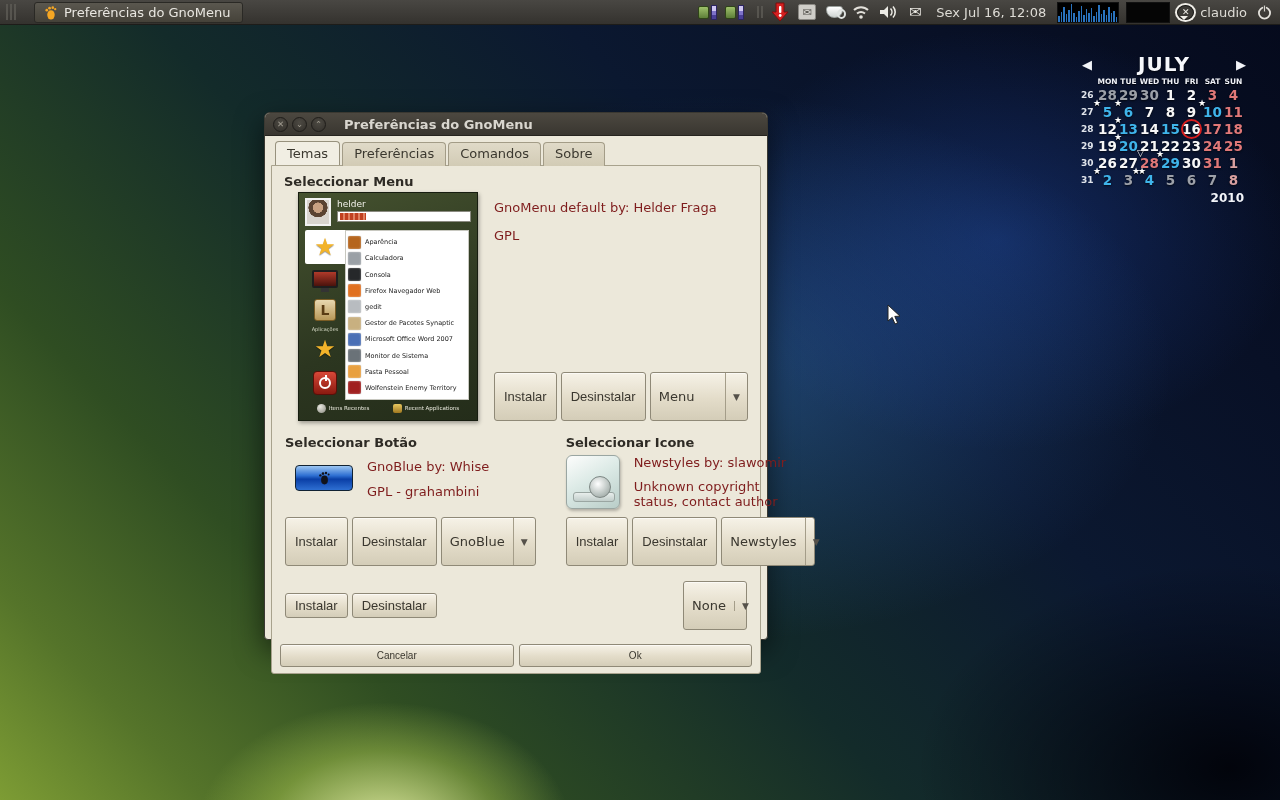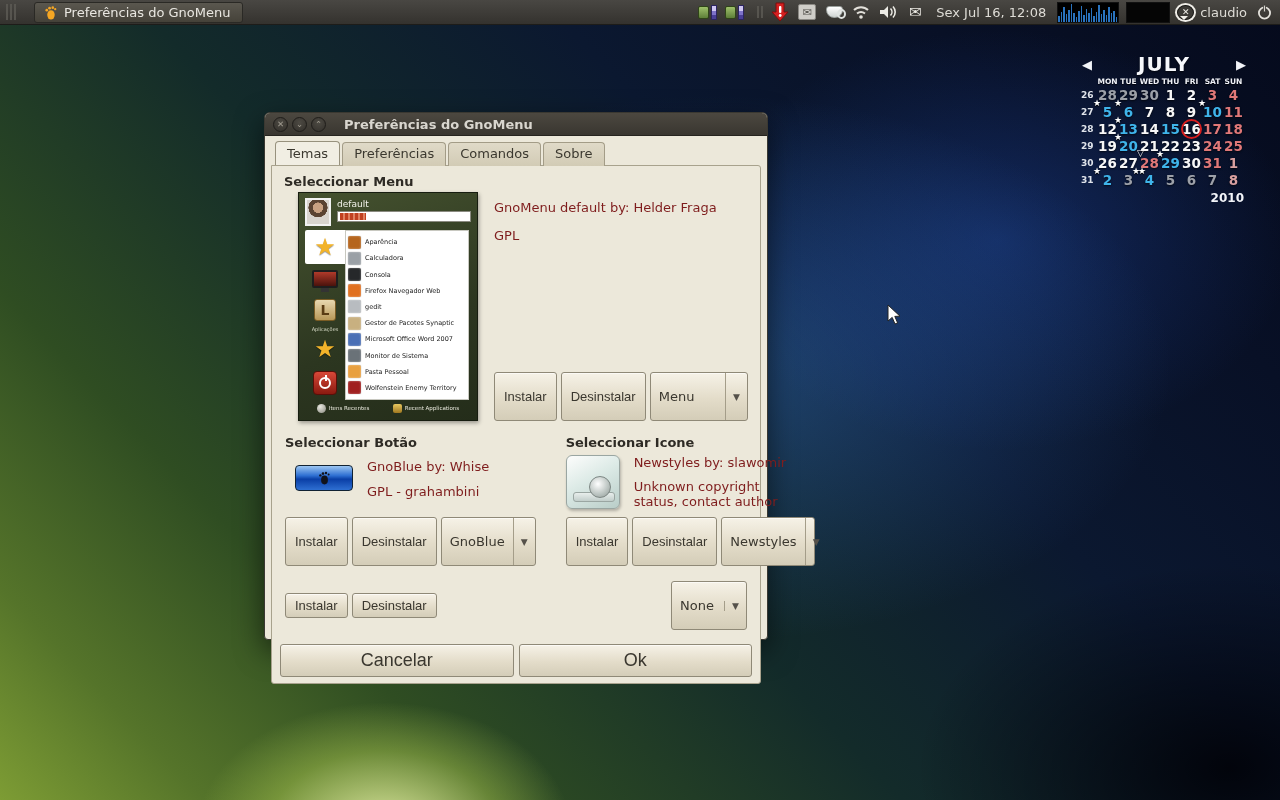--- a/index.html
+++ b/index.html
@@ -109,24 +109,24 @@
   .icon-preview { width:54px; height:54px; border-radius:6px; margin-top:2px;
     background:linear-gradient(150deg,#fdfdfc 0%, #dceae6 45%, #b9cdc8 100%);
     border:1px solid #9aa6a2; position:relative; box-shadow:1px 2px 3px rgba(0,0,0,.25); }
   .icon-preview::after { content:''; position:absolute; right:8px; bottom:10px; width:20px; height:20px; border-radius:50%;
     background:radial-gradient(circle at 40% 35%, #ffffff, #b9c2bf 60%, #8d9794); border:1px solid #7d8784; }
   .icon-preview::before { content:''; position:absolute; left:6px; bottom:6px; width:40px; height:8px; border-radius:3px;
     background:linear-gradient(#e8eeec,#c2cecb); border:1px solid #9aa6a2; }
 
   .sec-sound { margin-top:5px; padding:2px 5px 6px; }
   .sound-row { display:flex; gap:4px; align-items:center; margin-top:2px; }
-  .sound-row .combo { margin-left:auto; width:76px;align-items:center; }
+  .sound-row .combo { margin-left:auto; width:64px;align-items:center; }
 
   .dlg-actions { display:flex; gap:5px; margin-top:8px; padding:0 0px; }
-  .dlg-actions .btn { flex:1; padding:5px 12px; font-size:18px; }
+  .dlg-actions .btn { flex:1; padding:5px 12px; font-size:10px; }
 
   
   .menu-preview { width:180px; height:229px; background:linear-gradient(160deg,#45522f,#2c3620 60%,#242d1a);
     border:1px solid #171d10; display:flex; flex-direction:column; padding:5px 6px 4px; box-shadow:1px 2px 4px rgba(0,0,0,.35); }
   .mp-header { display:flex; gap:6px; margin-bottom:4px; }
   .mp-avatar { width:26px; height:28px; border:2px solid #f2f2f2; background:
       radial-gradient(circle at 50% 32%, #c8a182 0 26%, #5a4332 27% 48%, #d8d4ce 49%); }
   .mp-head-right { flex:1; }
   .mp-username { color:#f2f2ea; font-size:9px; margin:1px 0 2px; }
   .mp-search { height:11px; background:#fff; border:1px solid #8a8a80; display:flex; align-items:center; }
@@ -355,21 +355,21 @@
     <div class="notebook">
 
       <div class="sec-menu">
         <div class="frame-title">Seleccionar Menu</div>
         <div class="sec-menu-content">
 
           <div class="menu-preview">
             <div class="mp-header">
               <div class="mp-avatar"></div>
               <div class="mp-head-right">
-                <div class="mp-username">default</div>
+                <div class="mp-username">helder</div>
                 <div class="mp-search">
                     <i></i>
                   </div>
               </div>
             </div>
             <div class="mp-body">
               <div class="mp-side">
                 <div class="mp-side-tile sel">
                     <span class="mp-star">★</span>
                   </div>

